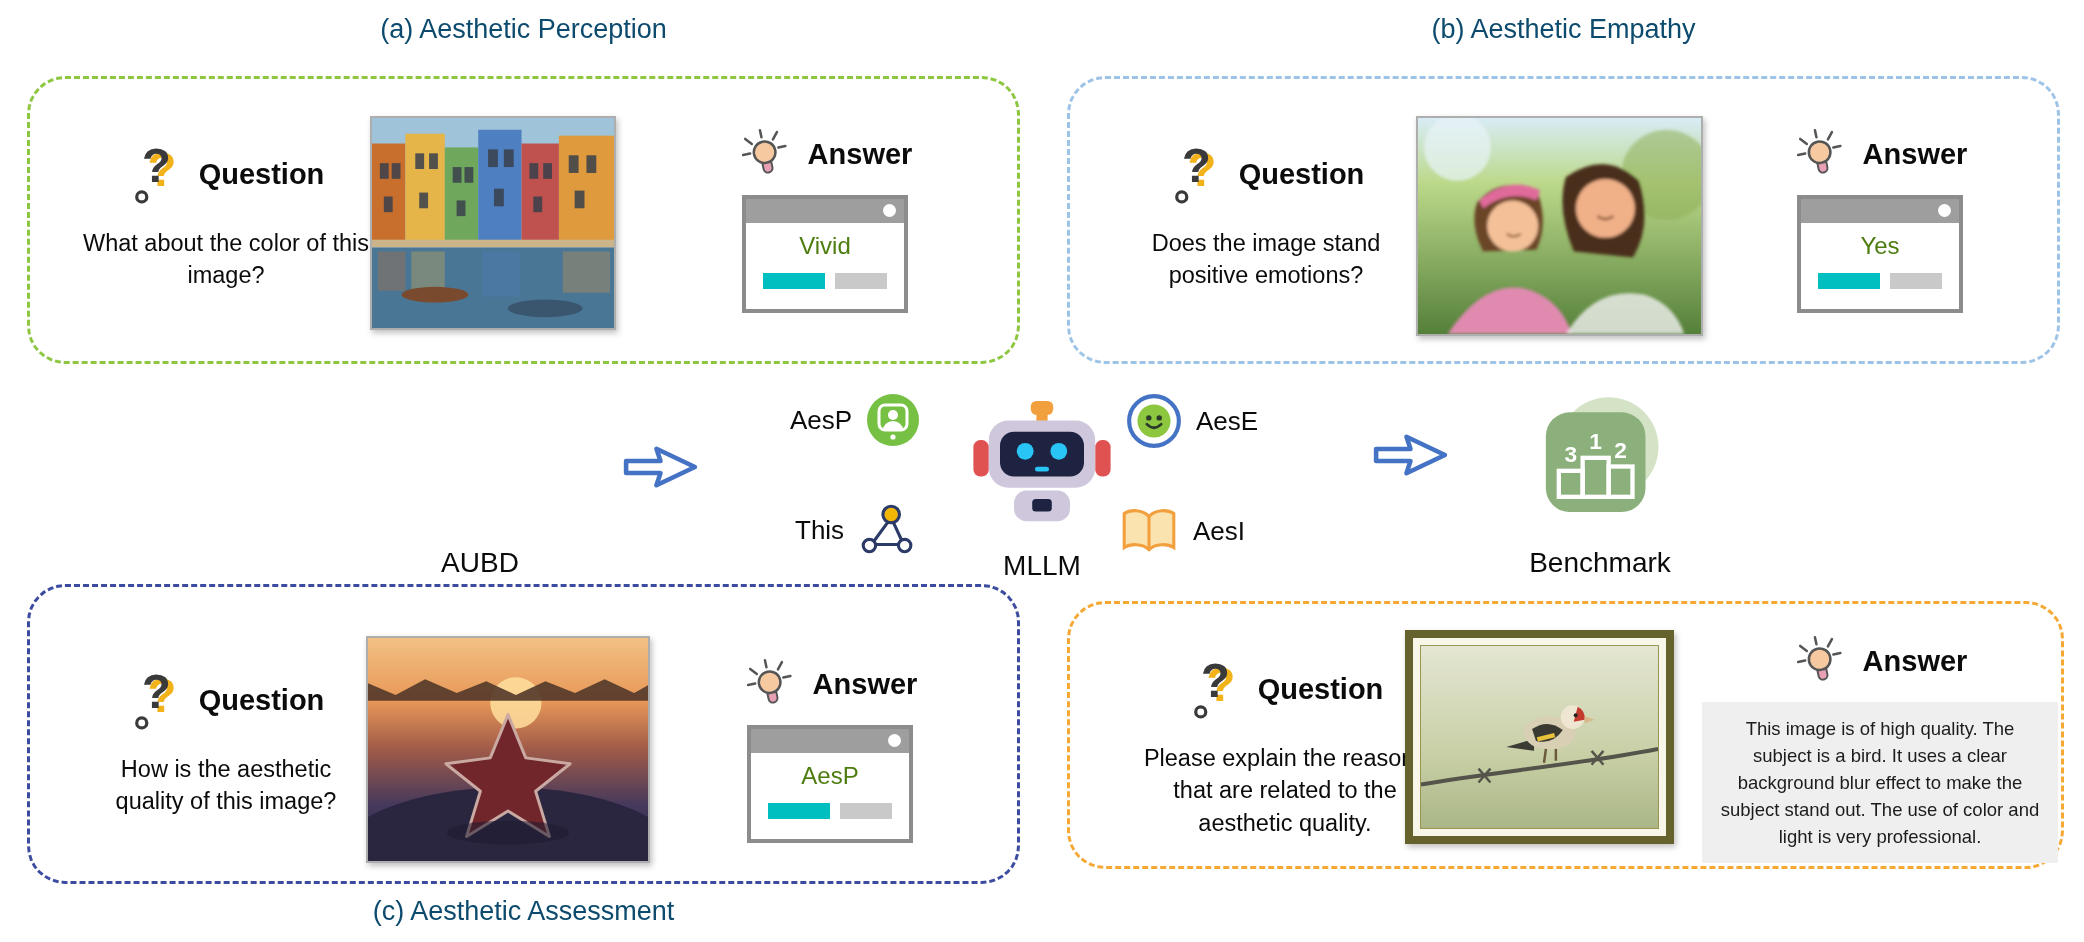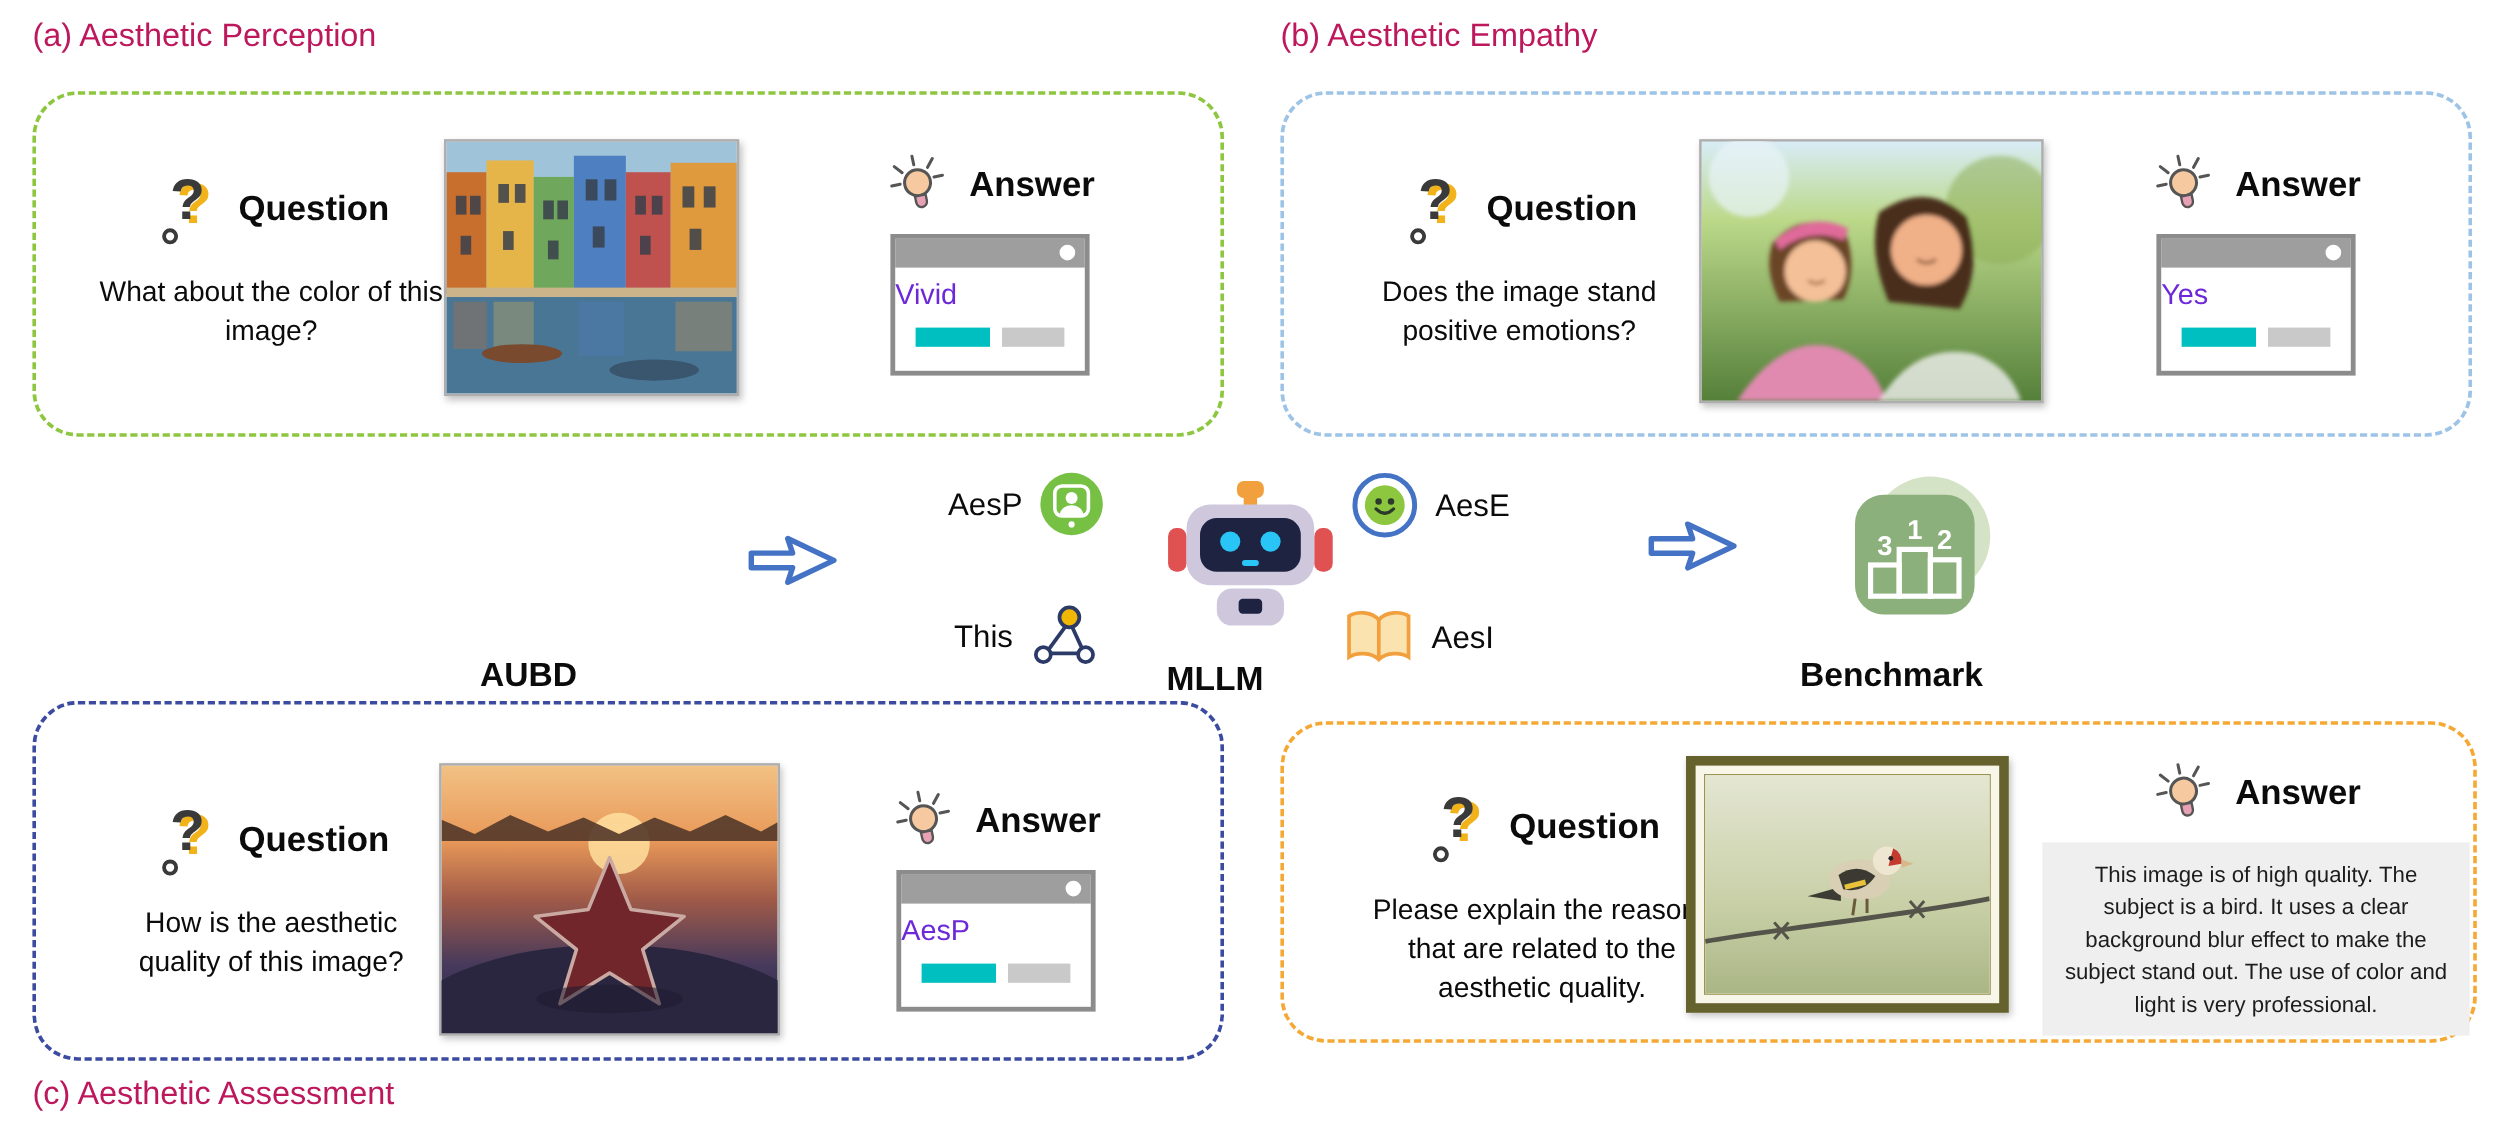--- a/index.html
+++ b/index.html
@@ -1,19 +1,19 @@
 <!DOCTYPE html>
 <html style="--panel_a_border: #8dc63f; --panel_b_border: #9dc3e6; --panel_c_border: #3b4ba0; --panel_d_border: #f5a833; --teal_bar: #00bfc0; --bar_gray: #c9c9c9; --window_frame: #8c8c8c; --window_titlebar: #9e9e9e; --arrow_blue: #4472c4; --answer_box_bg: #efefef;"><head>
 <meta charset="utf-8">
 <style>
   * { margin:0; padding:0; box-sizing:border-box; }
   body { font-family:"Liberation Sans", sans-serif; background:#fff; color:#111; }
   .canvas { position:relative; width:2084px; height:942px; background:#fff; overflow:hidden; }
 
-  .fig-title { position:absolute; font-size:27px; font-weight:500; color:#be185d; }
+  .fig-title { position:absolute; text-align:center; font-size:27px; font-weight:500; color:#0c4a6e; }
 
   .panel { position:absolute; border:3.5px dashed; border-radius:38px; background:#fff; }
 
   .q-block, .a-block, .sample { position:absolute; }
   .q-block { text-align:center; }
   .qa-head { display:flex; align-items:center; justify-content:center; gap:16px; }
   .qa-label { font-size:29px; font-weight:700; color:#0b0b0b; }
   .q-icon { width:55px; height:66px; display:inline-block; }
   .bulb-icon { width:54px; height:54px; display:inline-block; transform:rotate(-12deg); }
   .q-icon svg, .bulb-icon svg { width:100%; height:100%; display:block; }
@@ -22,30 +22,30 @@
   .sample { border:2px solid #aeaeae; box-shadow:2px 3px 6px rgba(0,0,0,.25); background:#ddd; }
   .sample svg { width:100%; height:100%; display:block; }
 
   .framed { position:absolute; border:8px solid #66622e; background:#f8f6e8; padding:7px; box-shadow:2px 3px 6px rgba(0,0,0,.25); }
   .framed .inner { border:1.5px solid #9a9452; width:239px; height:184px; }
   .framed svg { width:100%; height:100%; display:block; }
 
   .browser { width:166px; height:118px; margin:14px auto 0; border:4px solid var(--window_frame); background:#fff; }
   .browser-bar { height:24px; background:var(--window_titlebar); position:relative; }
   .browser-dot { position:absolute; right:8px; top:5px; width:13px; height:13px; border-radius:50%; background:#fff; }
-  .browser-answer { font-size:24px; font-weight:500; text-align:left; margin-top:9px; color:#6d28d9; }
+  .browser-answer { font-size:24px; font-weight:500; text-align:center; margin-top:9px; color:#4d7c0f; }
   .browser-bars { display:flex; justify-content:center; gap:10px; margin-top:13px; }
   .bar { height:16px; display:inline-block; }
   .bar-teal { width:62px; background:var(--teal_bar); }
   .bar-gray { width:52px; background:var(--bar_gray); }
 
   .answer-box { margin:14px auto 0; width:356px; background:var(--answer_box_bg); padding:13px 12px; font-size:18.5px; line-height:1.46; text-align:center; color:#1c1c1c; }
 
   .pipe-item { position:absolute; }
-  .pipe-label { position:absolute; text-align:left; font-weight:700; font-size:28px; color:#0b0b0b; }
+  .pipe-label { position:absolute; text-align:center; font-weight:400; font-size:28px; color:#0b0b0b; }
   .module-row { position:absolute; display:flex; align-items:center; gap:13px; font-size:26px; font-weight:500; color:#0b0b0b; }
   .module-icon { display:inline-block; }
   .module-icon svg { display:block; }
   .arrow { position:absolute; }
   .arrow svg { display:block; }
 </style>
 </head>
 <body>
 
 <div class="canvas">

